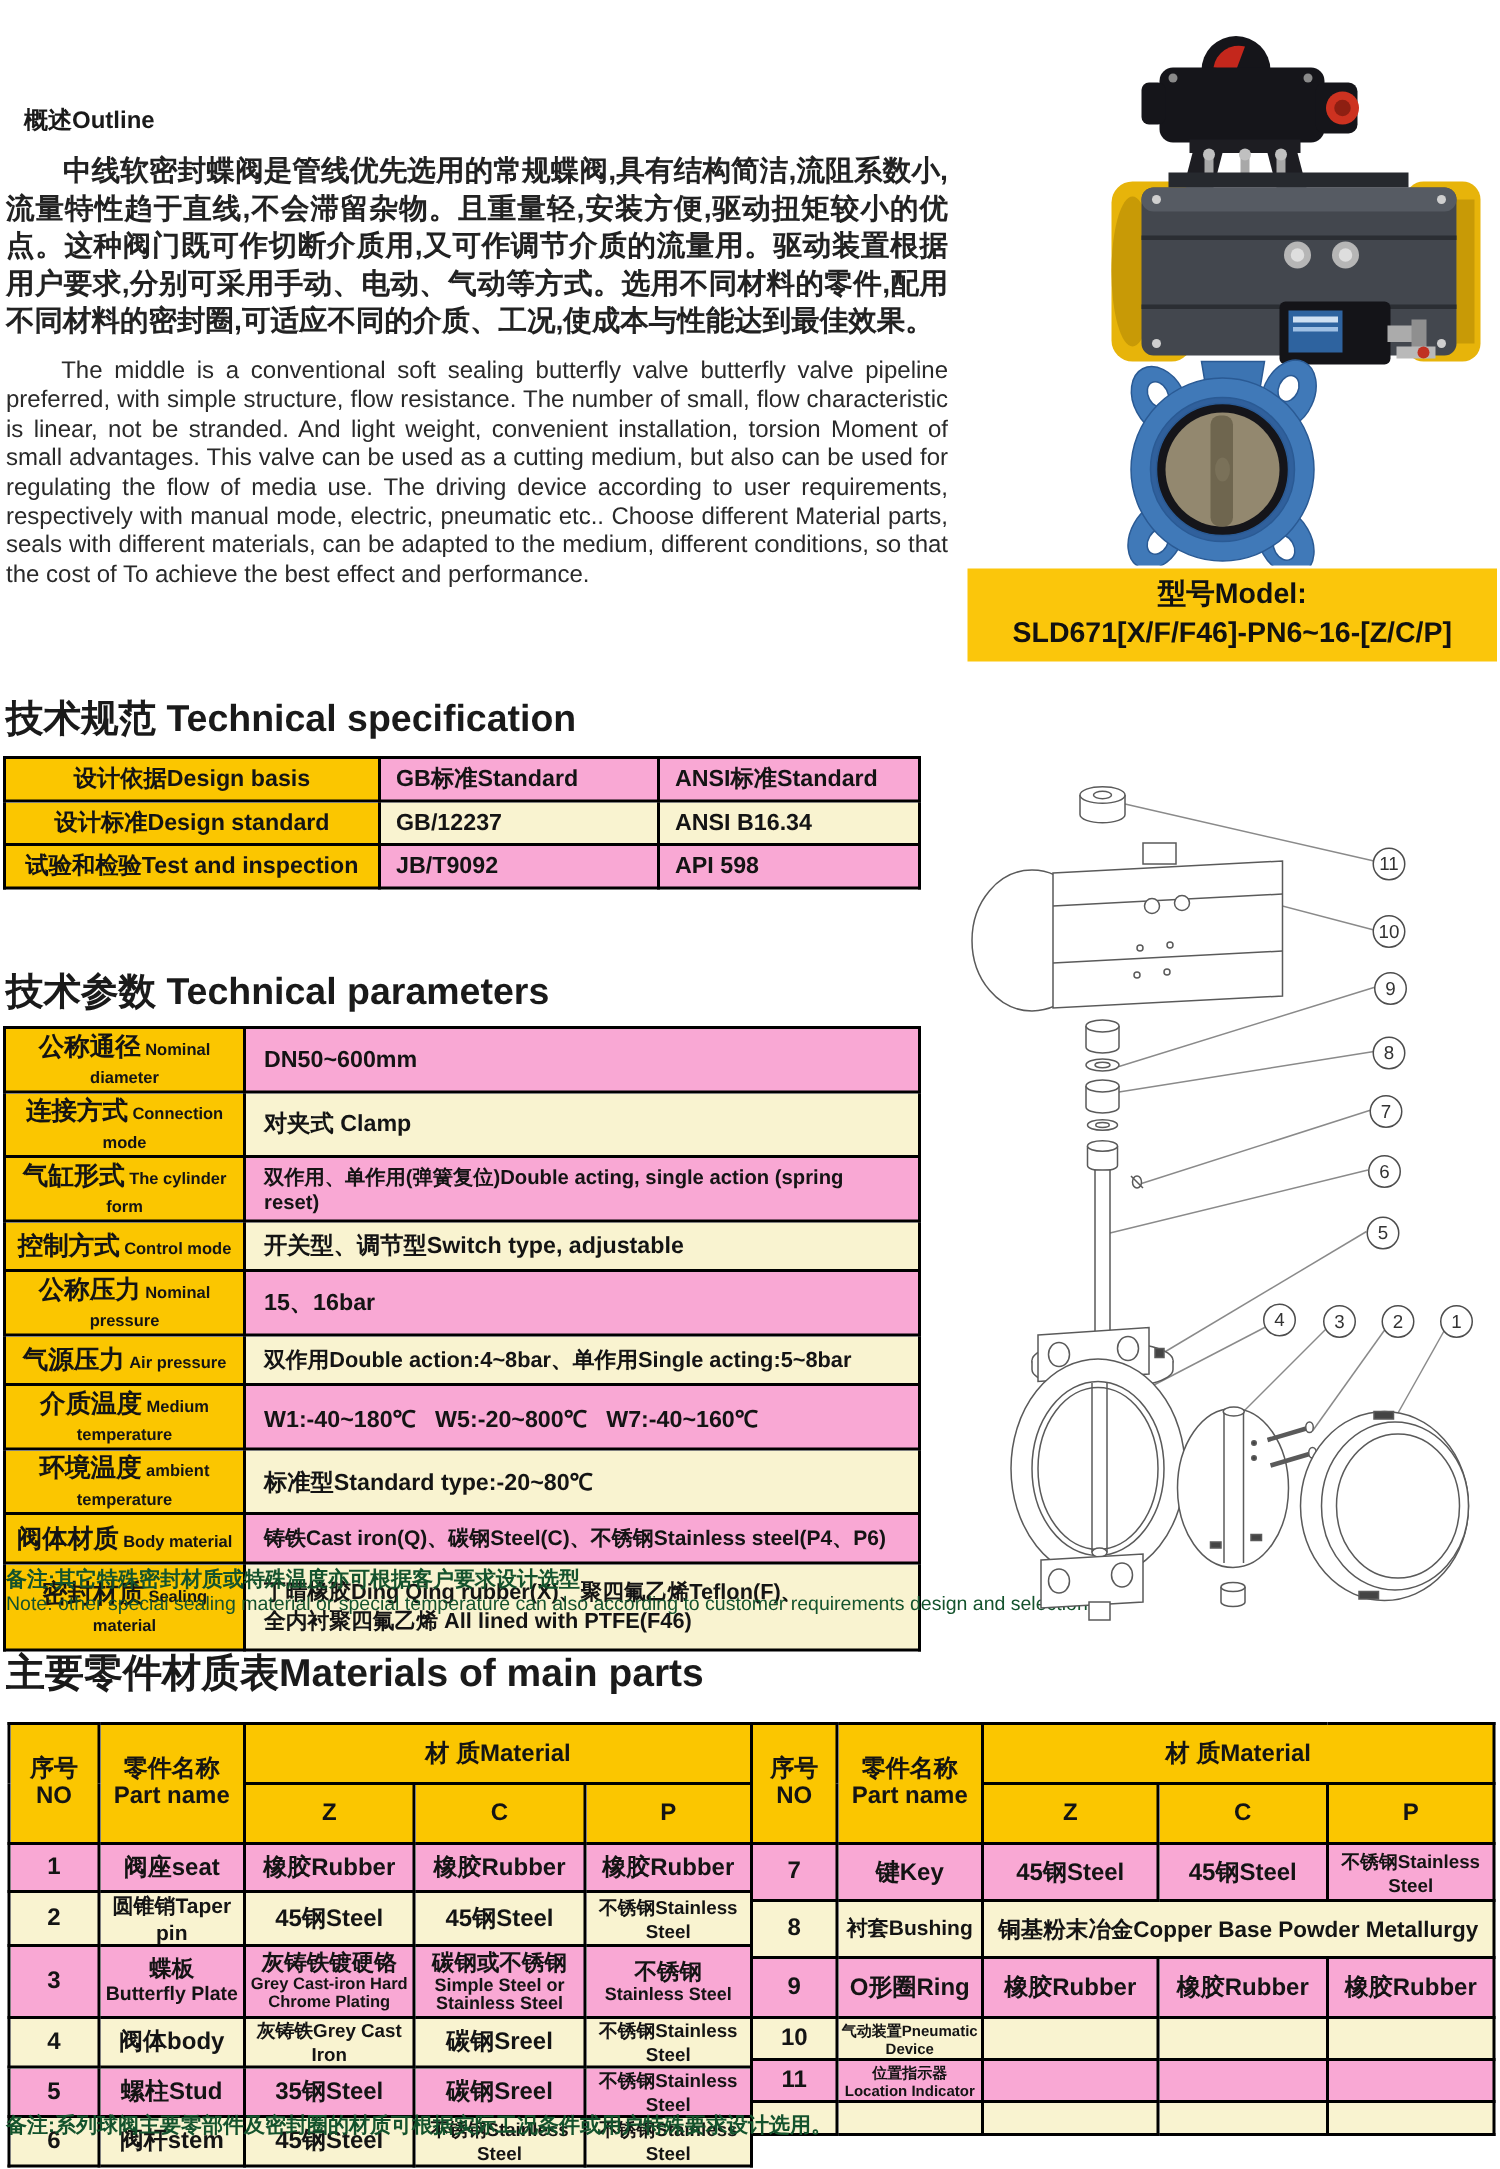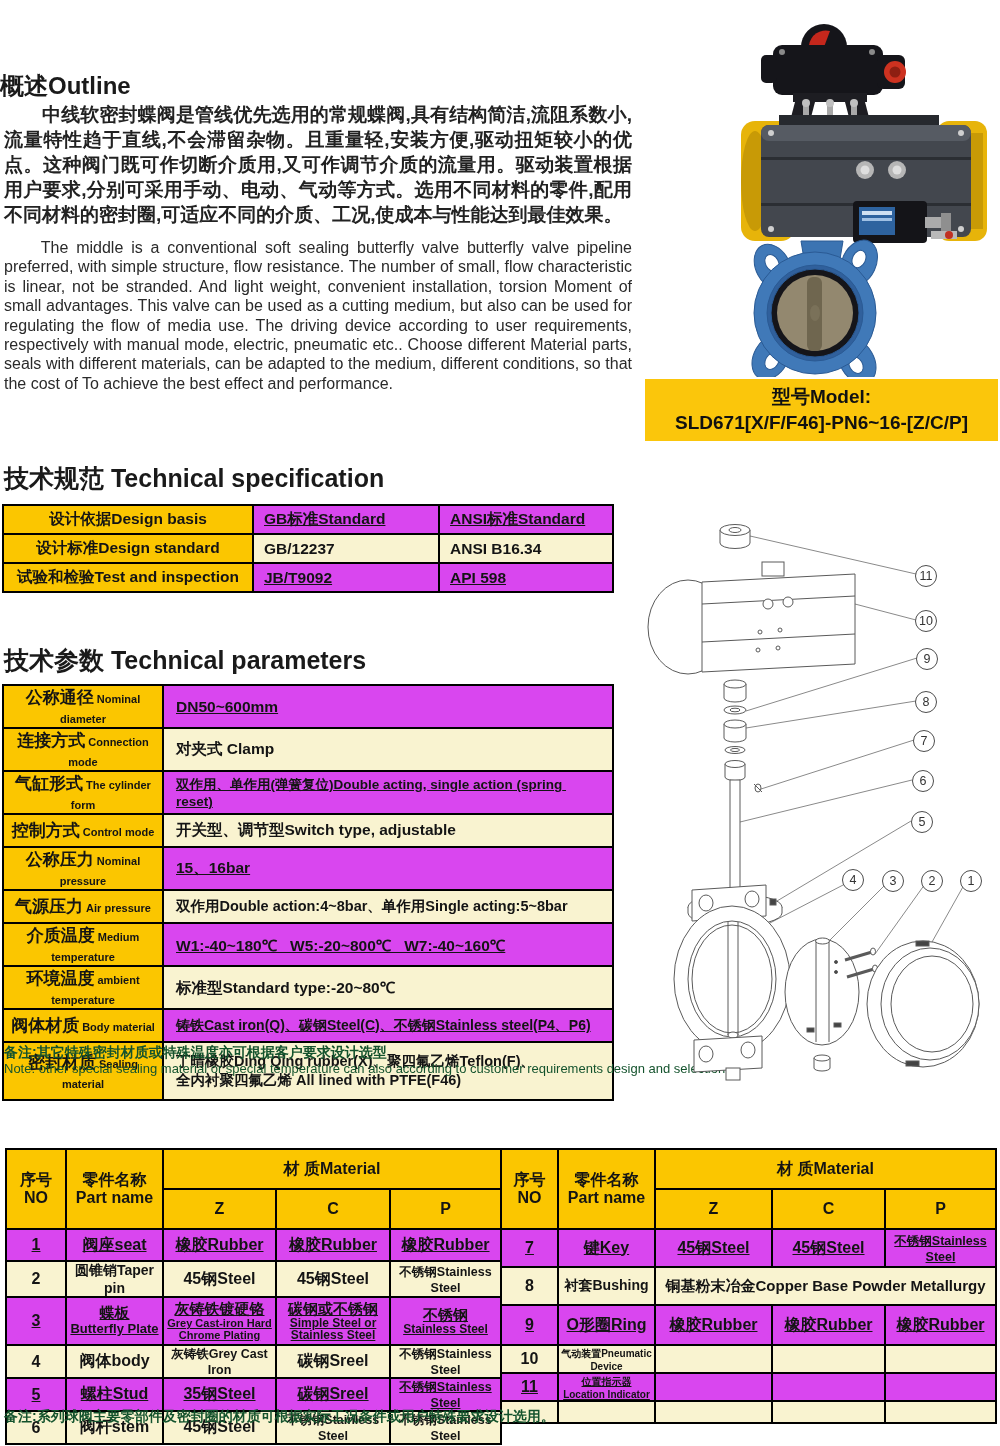--- a/index.html
+++ b/index.html
@@ -1,38 +1,38 @@
 <!DOCTYPE html>
 <html><head>
 <meta charset="utf-8">
 <style>
   html,body{margin:0;padding:0;background:#ffffff;}
   #page{position:relative;width:1000px;height:1446px;background:#fff;overflow:hidden;
         font-family:"Liberation Sans",sans-serif;color:#141414;}
   
   .h1{position:absolute;font-weight:bold;color:#1a1a1a;}
-  .h-outline{left:0;top:70px;font-size:24px;}
+  .h-outline{left:16px;top:70px;font-size:16px;}
   .h-spec{left:4px;top:462px;font-size:25px;}
   .h-params{left:4px;top:644px;font-size:25px;}
   .h-materials{left:4px;top:1098px;font-size:26px;}
   
   .cn-para{position:absolute;left:4px;top:102px;width:628px;font-size:19px;line-height:25px;
            font-weight:bold;color:#222;text-align:justify;text-indent:2em;}
   .en-para{position:absolute;left:4px;top:238px;width:628px;font-size:16px;line-height:19.4px;
            color:#2a2a2a;text-align:justify;text-indent:2.3em;}
   
   .model-box{position:absolute;left:645px;top:379px;width:353px;height:62px;background:#fbc60b;
              display:flex;flex-direction:column;justify-content:center;align-items:center;
              font-weight:bold;font-size:19px;line-height:26px;color:#111;}
   
   table{border-collapse:collapse;table-layout:fixed;padding-left:40px;}
   td{border:2px solid #000;overflow:hidden;}
   .ylw{background:#fbc600;}
   .crm{background:#f9f3d0;}
-  .wht{background:#d946ef;text-decoration:underline;}
+  .wht{background:#f9a8d4;}
   
   .spec-table{position:absolute;left:2px;top:504px;width:610px;}
   .spec-table td{height:27px;font-size:15.5px;font-weight:bold;padding:0 10px;}
   .spec-table td.lab{text-align:center;padding:0 2px;}
   
   .params-table{position:absolute;left:2px;top:684px;width:610px;}
   .params-table td{padding:0;margin-top:19px;}
   .params-table td.lab{text-align:center;padding:0 2px;}
   .params-table td.val{padding:0 12px;font-size:15.5px;font-weight:bold;white-space:pre-wrap;}
   .lab-cn{font-size:17px;font-weight:bold;}
@@ -354,20 +354,21 @@
     <div class="callout" style="left:202px;top:377px;">4</div>
     <div class="callout" style="left:271px;top:319px;">5</div>
     <div class="callout" style="left:272px;top:278px;">6</div>
     <div class="callout" style="left:273px;top:238px;">7</div>
     <div class="callout" style="left:275px;top:199px;">8</div>
     <div class="callout" style="left:276px;top:156px;">9</div>
     <div class="callout" style="left:275px;top:118px;">10</div>
     <div class="callout" style="left:275px;top:73px;">11</div>
   </div>
 
+  <div class="h1 h-materials">主要零件材质表Materials of main parts</div>
 
   <table class="mat mat-left">
     <colgroup>
         <col style="width:60px">
         <col style="width:97px">
         <col style="width:113px">
         <col style="width:114px">
         <col style="width:111px">
       </colgroup>
     <tbody>

